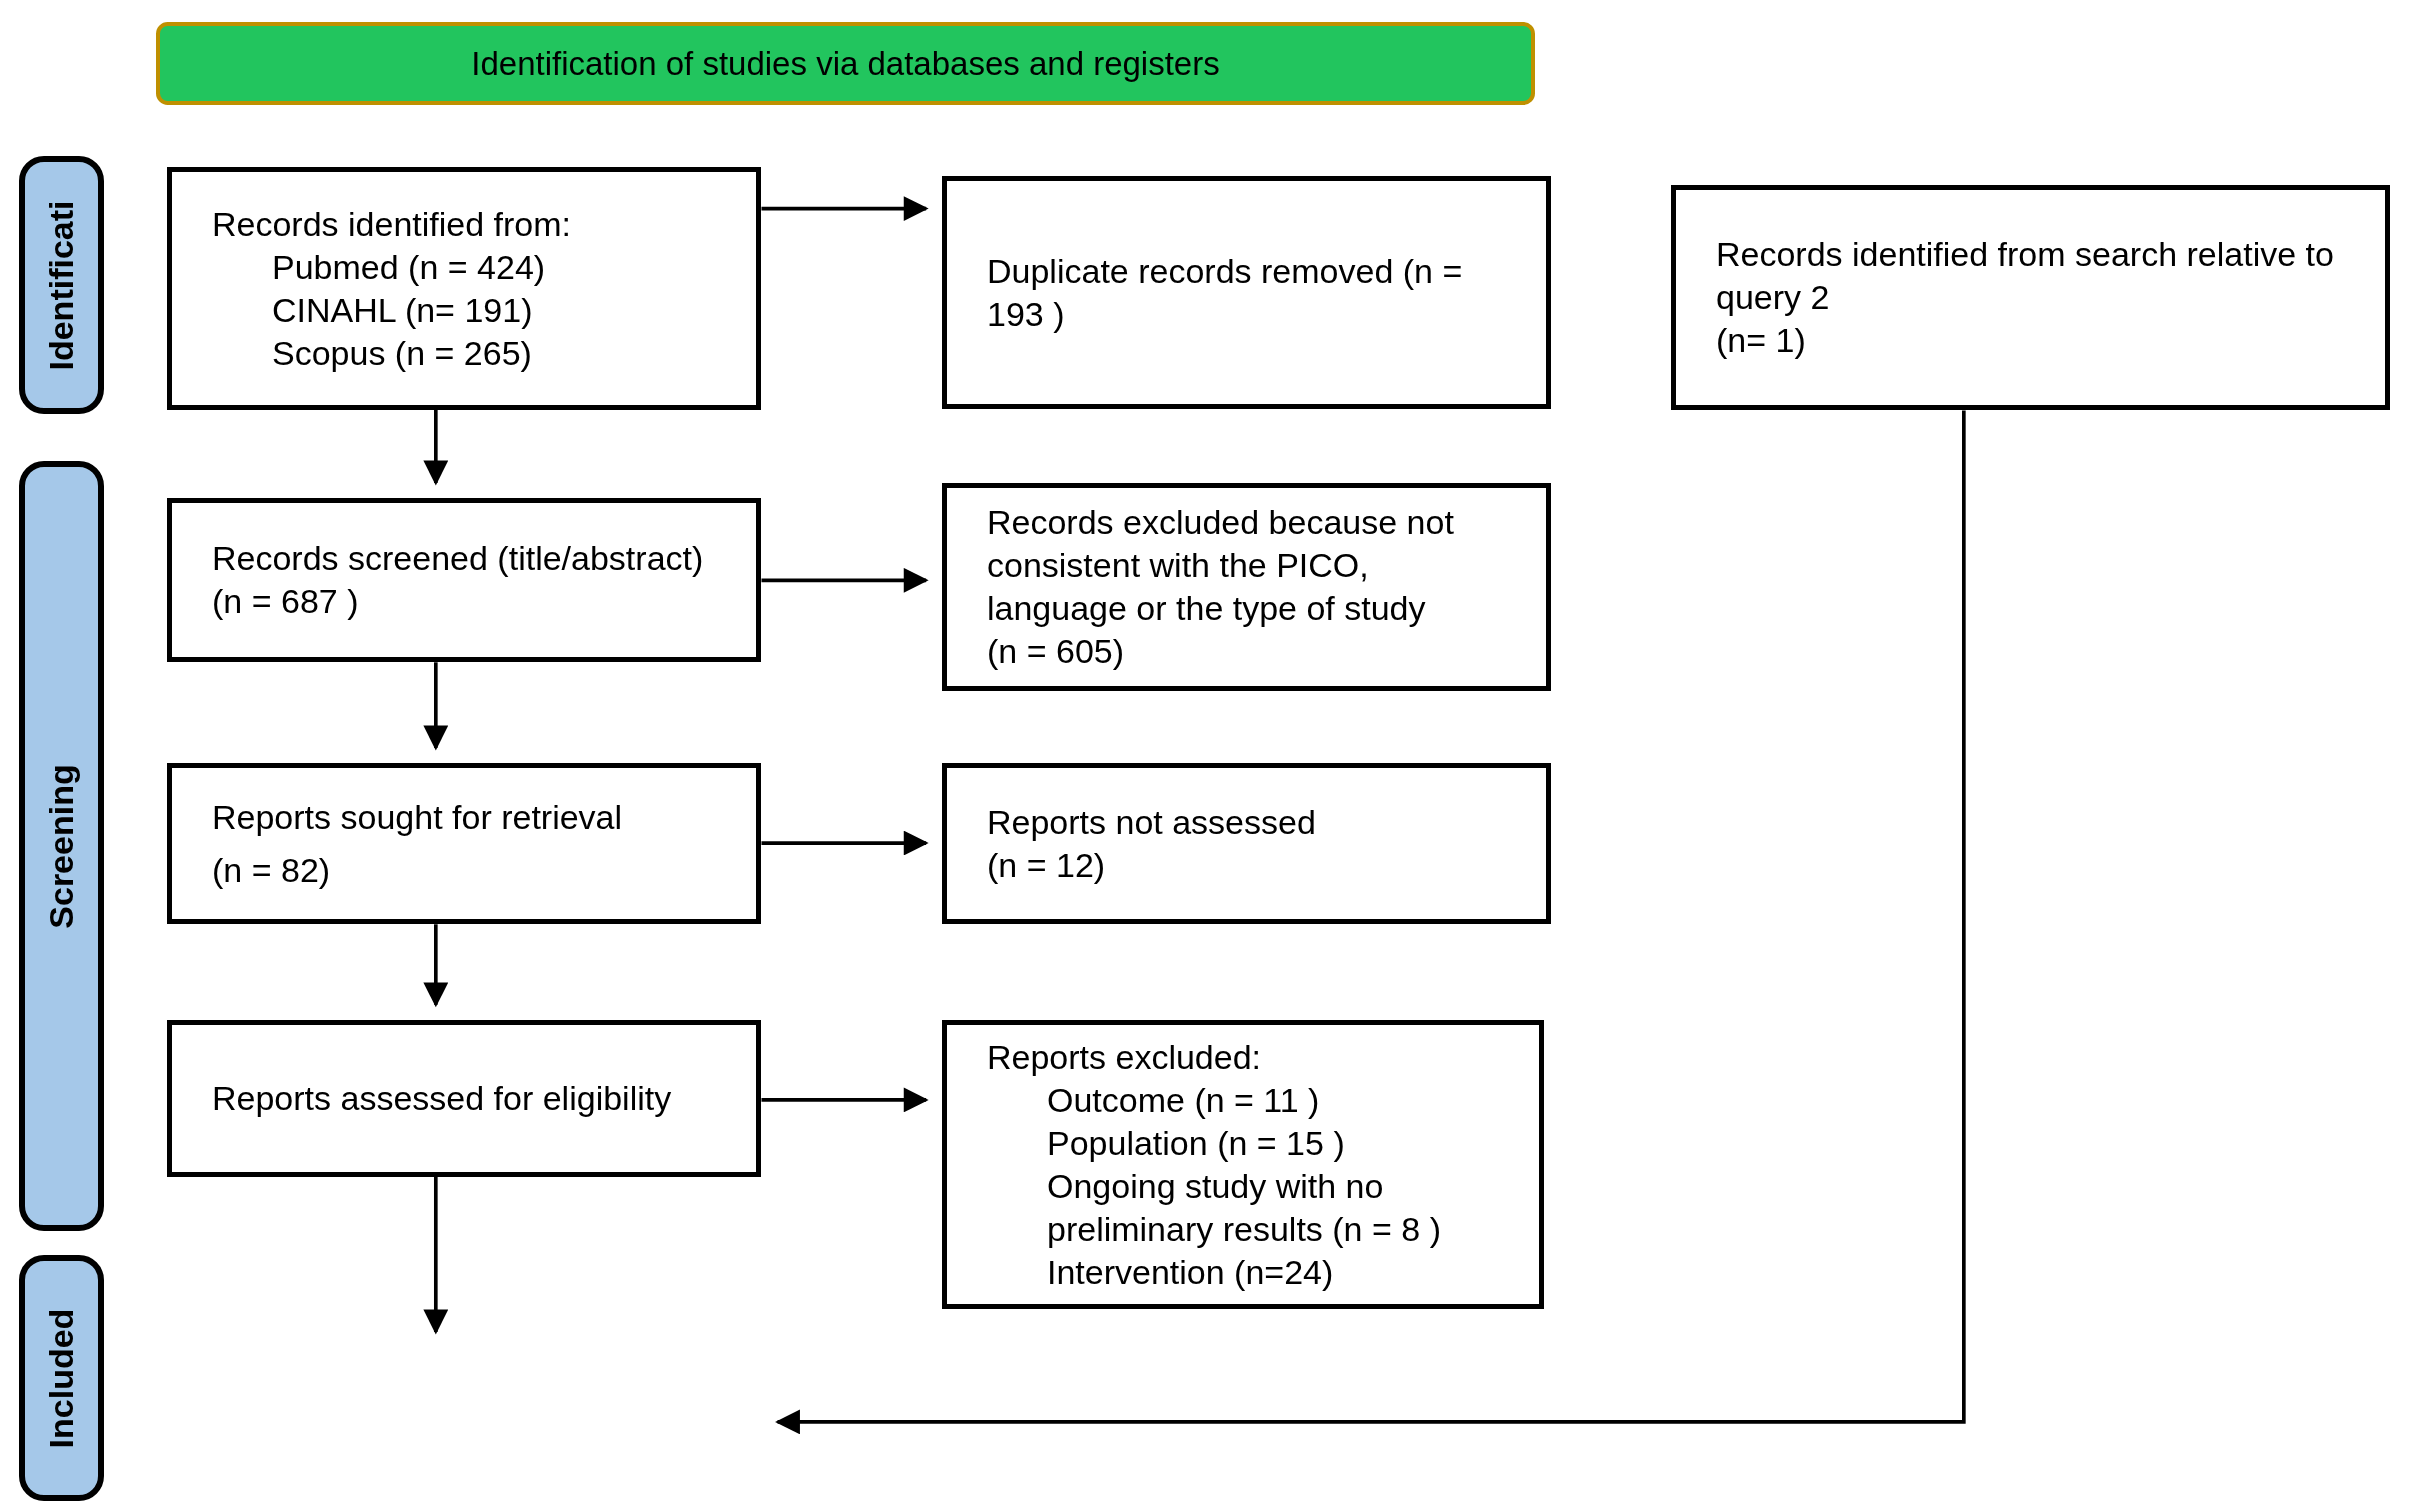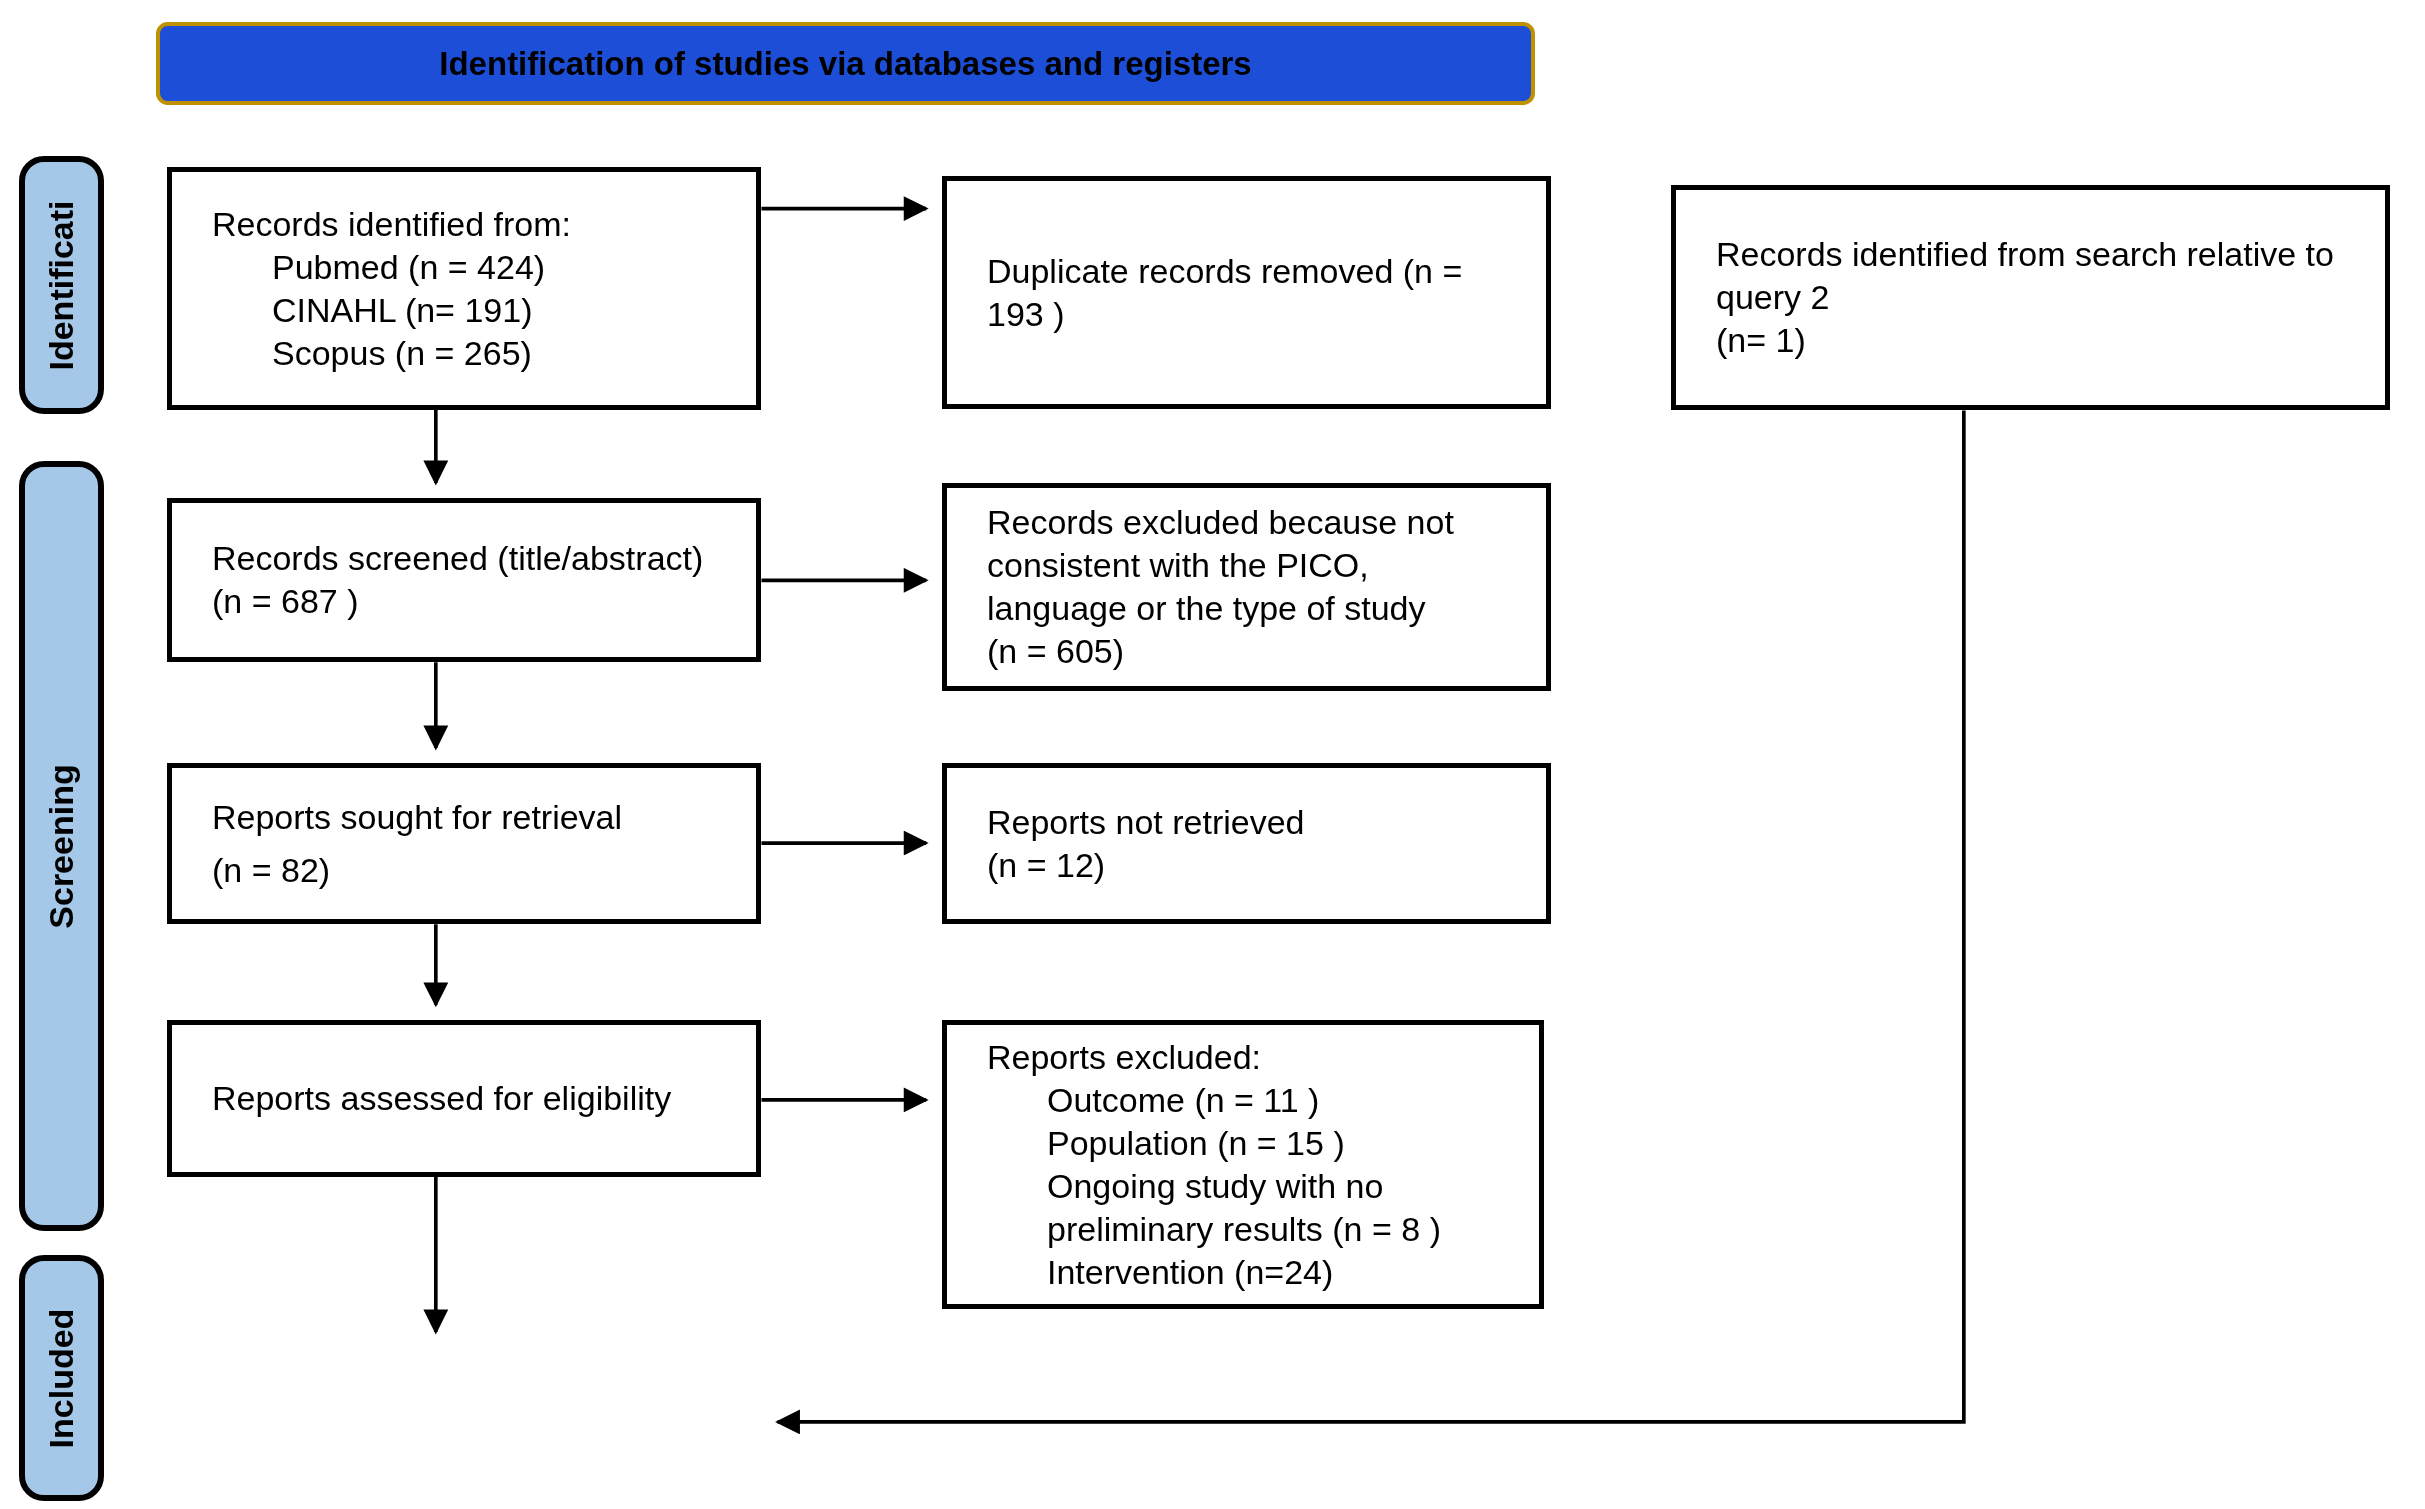--- a/index.html
+++ b/index.html
@@ -1,23 +1,23 @@
 <!DOCTYPE html>
 <html style="font-size:11.7px"><head>
 <meta charset="utf-8">
 <style>
   html,body { margin:0; padding:0; background:#ffffff; }
   .canvas {
     position:relative; width:2426px; height:1509px; background:#ffffff;
     font-family:"Liberation Sans", sans-serif; color:#000;
   }
   .header {
-    position:absolute; background:#1d4ed8; border:4.4px solid #BF9000; border-radius:11.7px;
+    position:absolute; background:#22c55e; border:4.4px solid #BF9000; border-radius:11.7px;
     display:flex; align-items:center; justify-content:center; text-align:center;
-    font-weight:bold; font-size:33px; box-sizing:border-box; padding:0 14.6px;
+    font-weight:normal; font-size:33px; box-sizing:border-box; padding:0 14.6px;
   }
   .side {
     position:absolute; background:#A5C8E9; border:6.6px solid #000; border-radius:25px;
     display:flex; align-items:center; justify-content:center; box-sizing:border-box;
   }
   .side span {
     transform:rotate(-90deg); white-space:nowrap; font-weight:bold; font-size:34px;
   }
   .box {
     position:absolute; background:#ffffff; border:5.9px solid #000; box-sizing:border-box;
@@ -70,21 +70,21 @@
   <div class="box" style="left:942px; top:176px; width:609px; height:233px;">
     <div>Duplicate records removed  (n = 193 )</div>
   </div>
 
   <div class="box" style="left:942px; top:483px; width:609px; height:208px;">
     <div>Records excluded because not consistent with the PICO, language or the type of study</div>
     <div>(n = 605)</div>
   </div>
 
   <div class="box" style="left:942px; top:763px; width:609px; height:161px;">
-    <div>Reports not retrieved</div>
+    <div>Reports not assessed</div>
     <div>(n = 12)</div>
   </div>
 
   <div class="box" style="left:942px; top:1020px; width:602px; height:289px;">
     <div>Reports excluded:</div>
     <div class="indent">Outcome (n = 11 )</div>
     <div class="indent">Population (n = 15 )</div>
     <div class="indent">Ongoing study with no preliminary results (n = 8 )</div>
     <div class="indent">Intervention (n=24)</div>
   </div>

